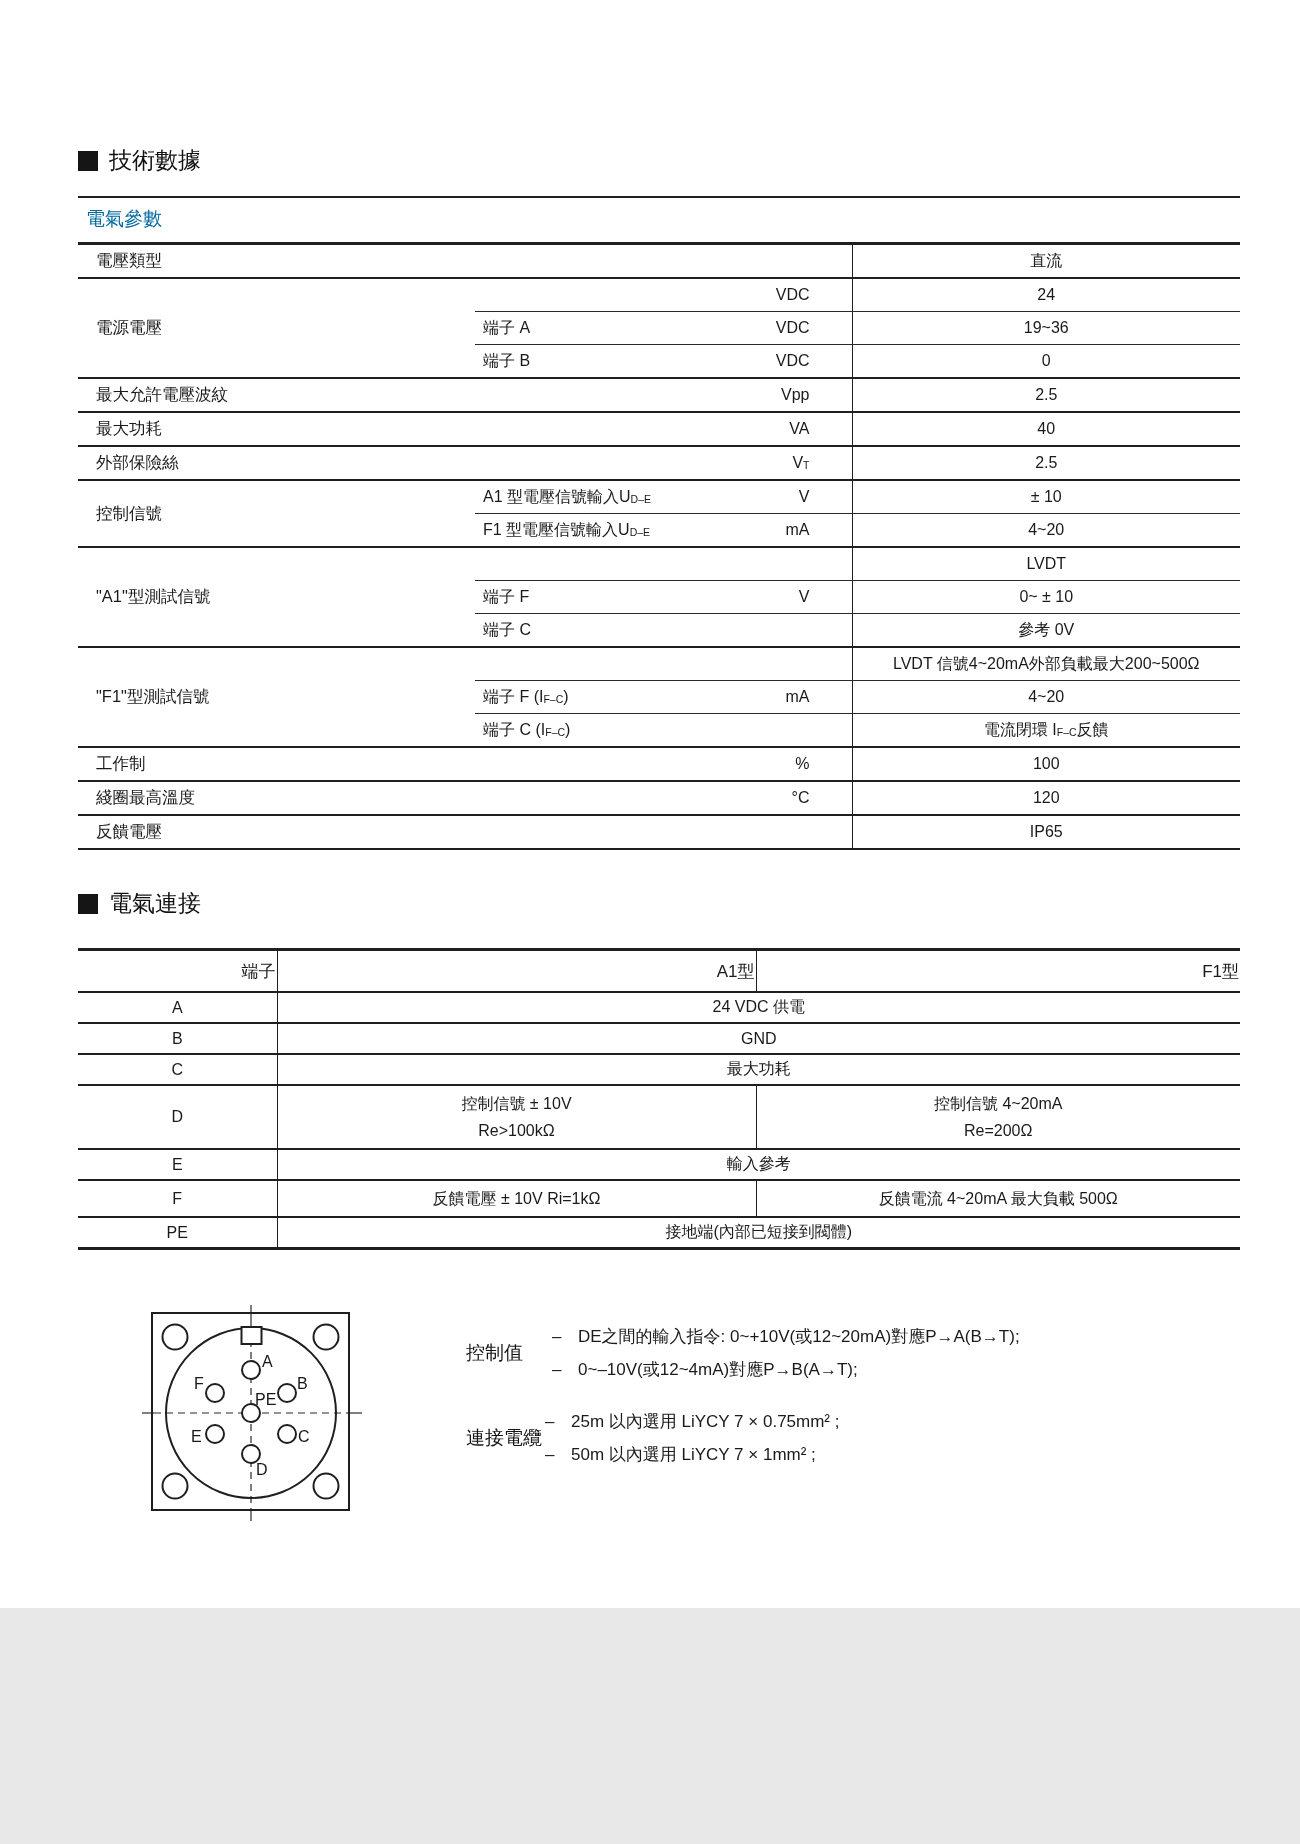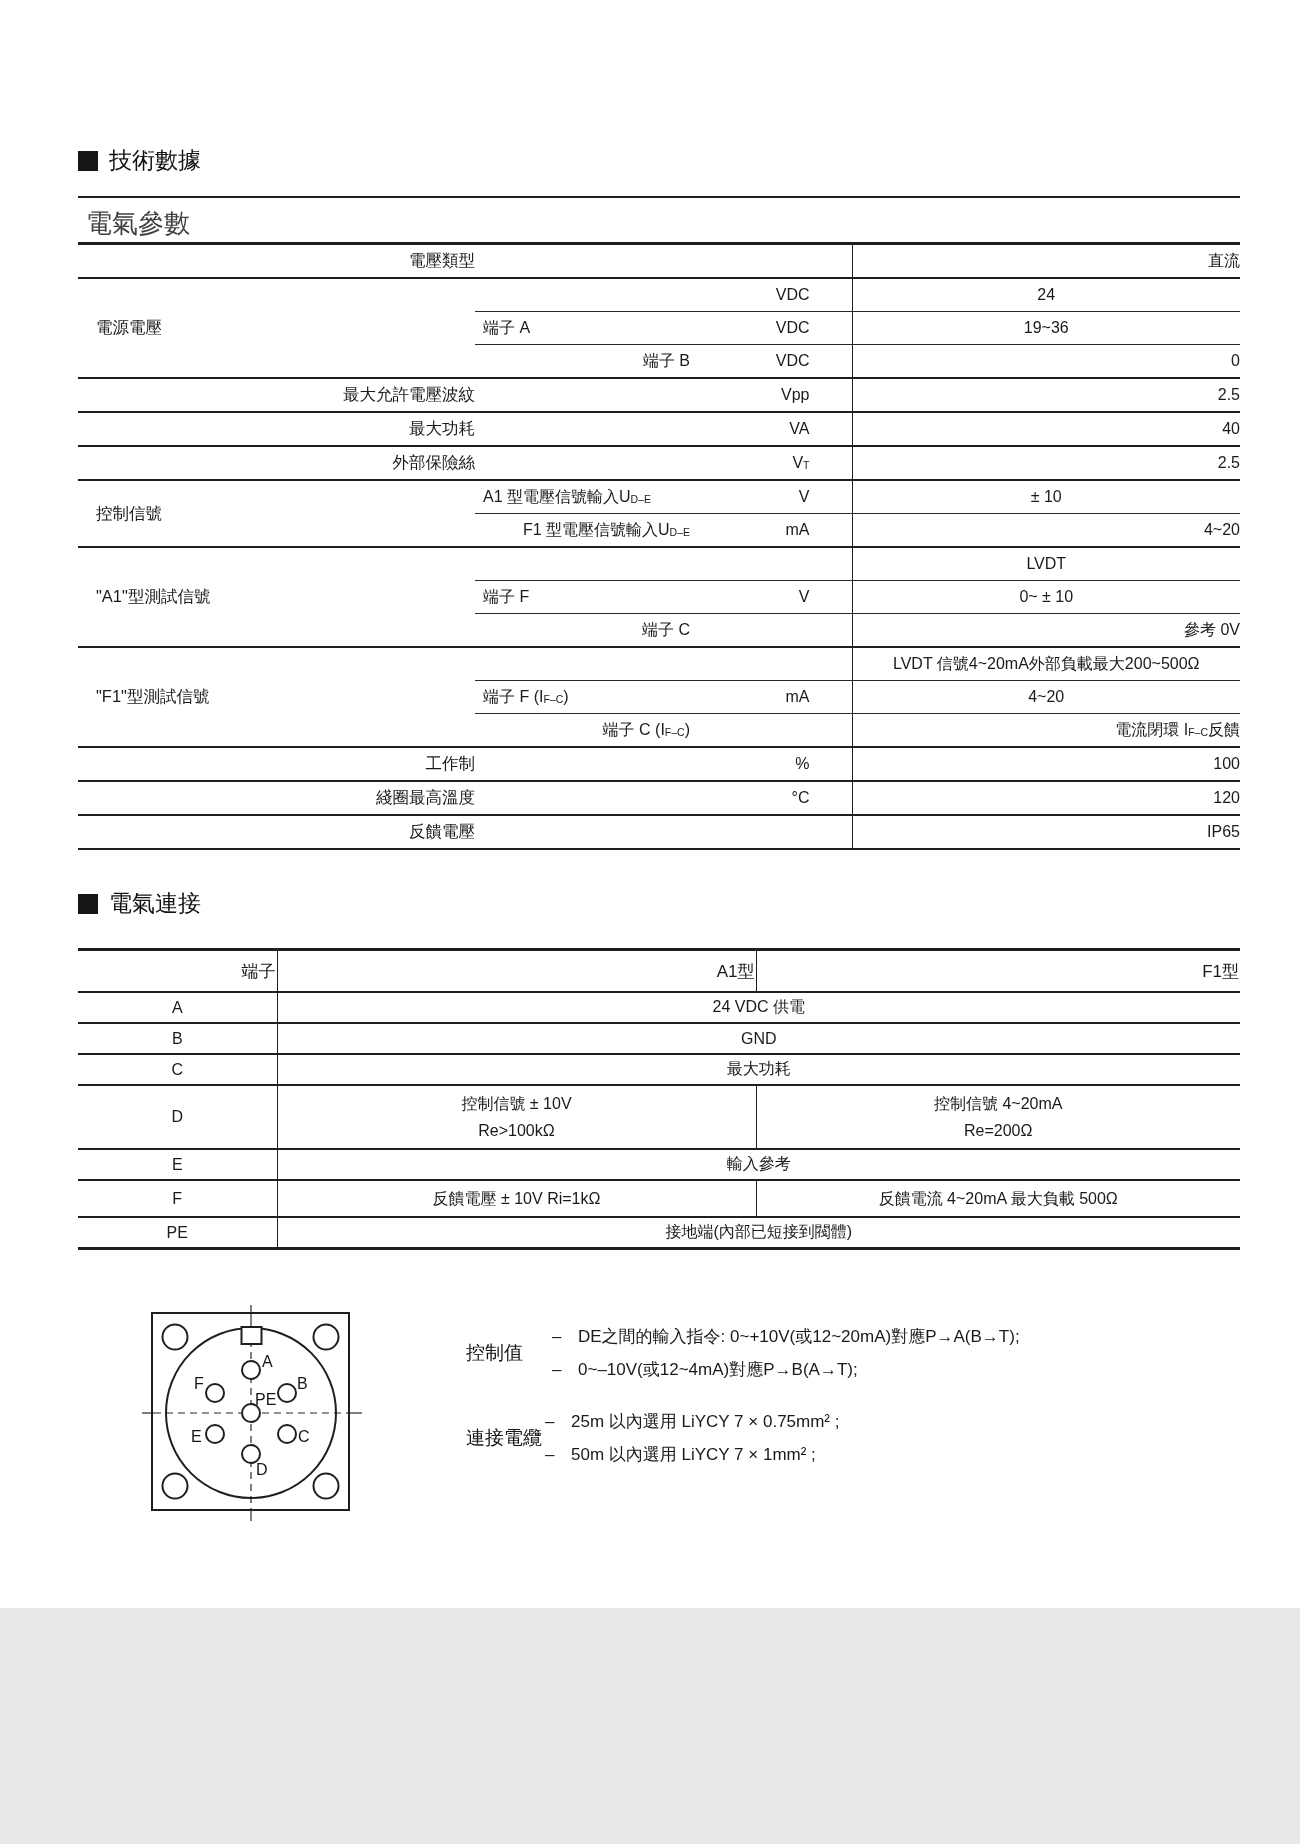--- a/index.html
+++ b/index.html
@@ -5,31 +5,31 @@
   html,body { margin:0; padding:0; background:#e8e8e8; }
   #page {
     position:relative; width:1300px; height:1608px; margin:0 auto;
     background:#ffffff; color:#1a1a1a;
     font-family:"Liberation Sans", sans-serif;
     overflow:hidden;
   }
   .sec-title { position:absolute; display:flex; align-items:center; gap:11px; font-size:23px; color:#111; }
   .sq { width:20px; height:20px; background:#151515; flex:none; }
   .rule { position:absolute; left:78px; width:1162px; border-top:2px solid #1f1f1f; }
-  .subtitle { position:absolute; left:86px; font-size:26px; color:#404040; }
+  .subtitle { position:absolute; left:86px; font-size:19px; color:#0369a1; }
 
   table { border-collapse:collapse; table-layout:fixed; }
   #t1wrap { position:absolute; left:78px; top:242px; }
   #t1 { width:1162px; border-top:3px solid #1f1f1f; }
   #t1 td { height:32px; padding:0; font-size:16px; vertical-align:middle; }
   #t1 .c-label { padding-left:18px; font-size:16.5px; border-bottom:2px solid #1f1f1f; }
   #t1 .c-sub   { padding-left:8px; }
   #t1 .c-unit  { text-align:right; padding-right:42px;margin-top:8px; }
   #t1 .c-val   { text-align:center; border-left:1.5px solid #1f1f1f; }
-  #t1 tr.rend td { border-bottom:2px solid #1f1f1f;text-align:right; }
+  #t1 tr.rend td { border-bottom:2px solid #1f1f1f; }
   #t1 tr.rmid td.c-sub, #t1 tr.rmid td.c-unit, #t1 tr.rmid td.c-val { border-bottom:1px solid #2a2a2a; }
   .subscript { font-size:10.5px; vertical-align:-1px; }
 
   #t2wrap { position:absolute; left:78px; top:948px; }
   #t2 { width:1162px; border-top:3px solid #1f1f1f; }
   #t2 th { height:38px; font-weight:normal; font-size:17px; text-align:right; border-bottom:2px solid #1f1f1f; }
   #t2 td { padding:4px 8px; height:31px; box-sizing:border-box; text-align:center; font-size:16px; border-bottom:2px solid #1f1f1f; vertical-align:middle; }
   #t2 .th-a1, #t2 .th-f1 { border-left:1.5px solid #1f1f1f; }
   #t2 .t2-span, #t2 .t2-a1 { border-left:1.5px solid #1f1f1f; }
   #t2 .t2-f1 { border-left:1.5px solid #1f1f1f; }

